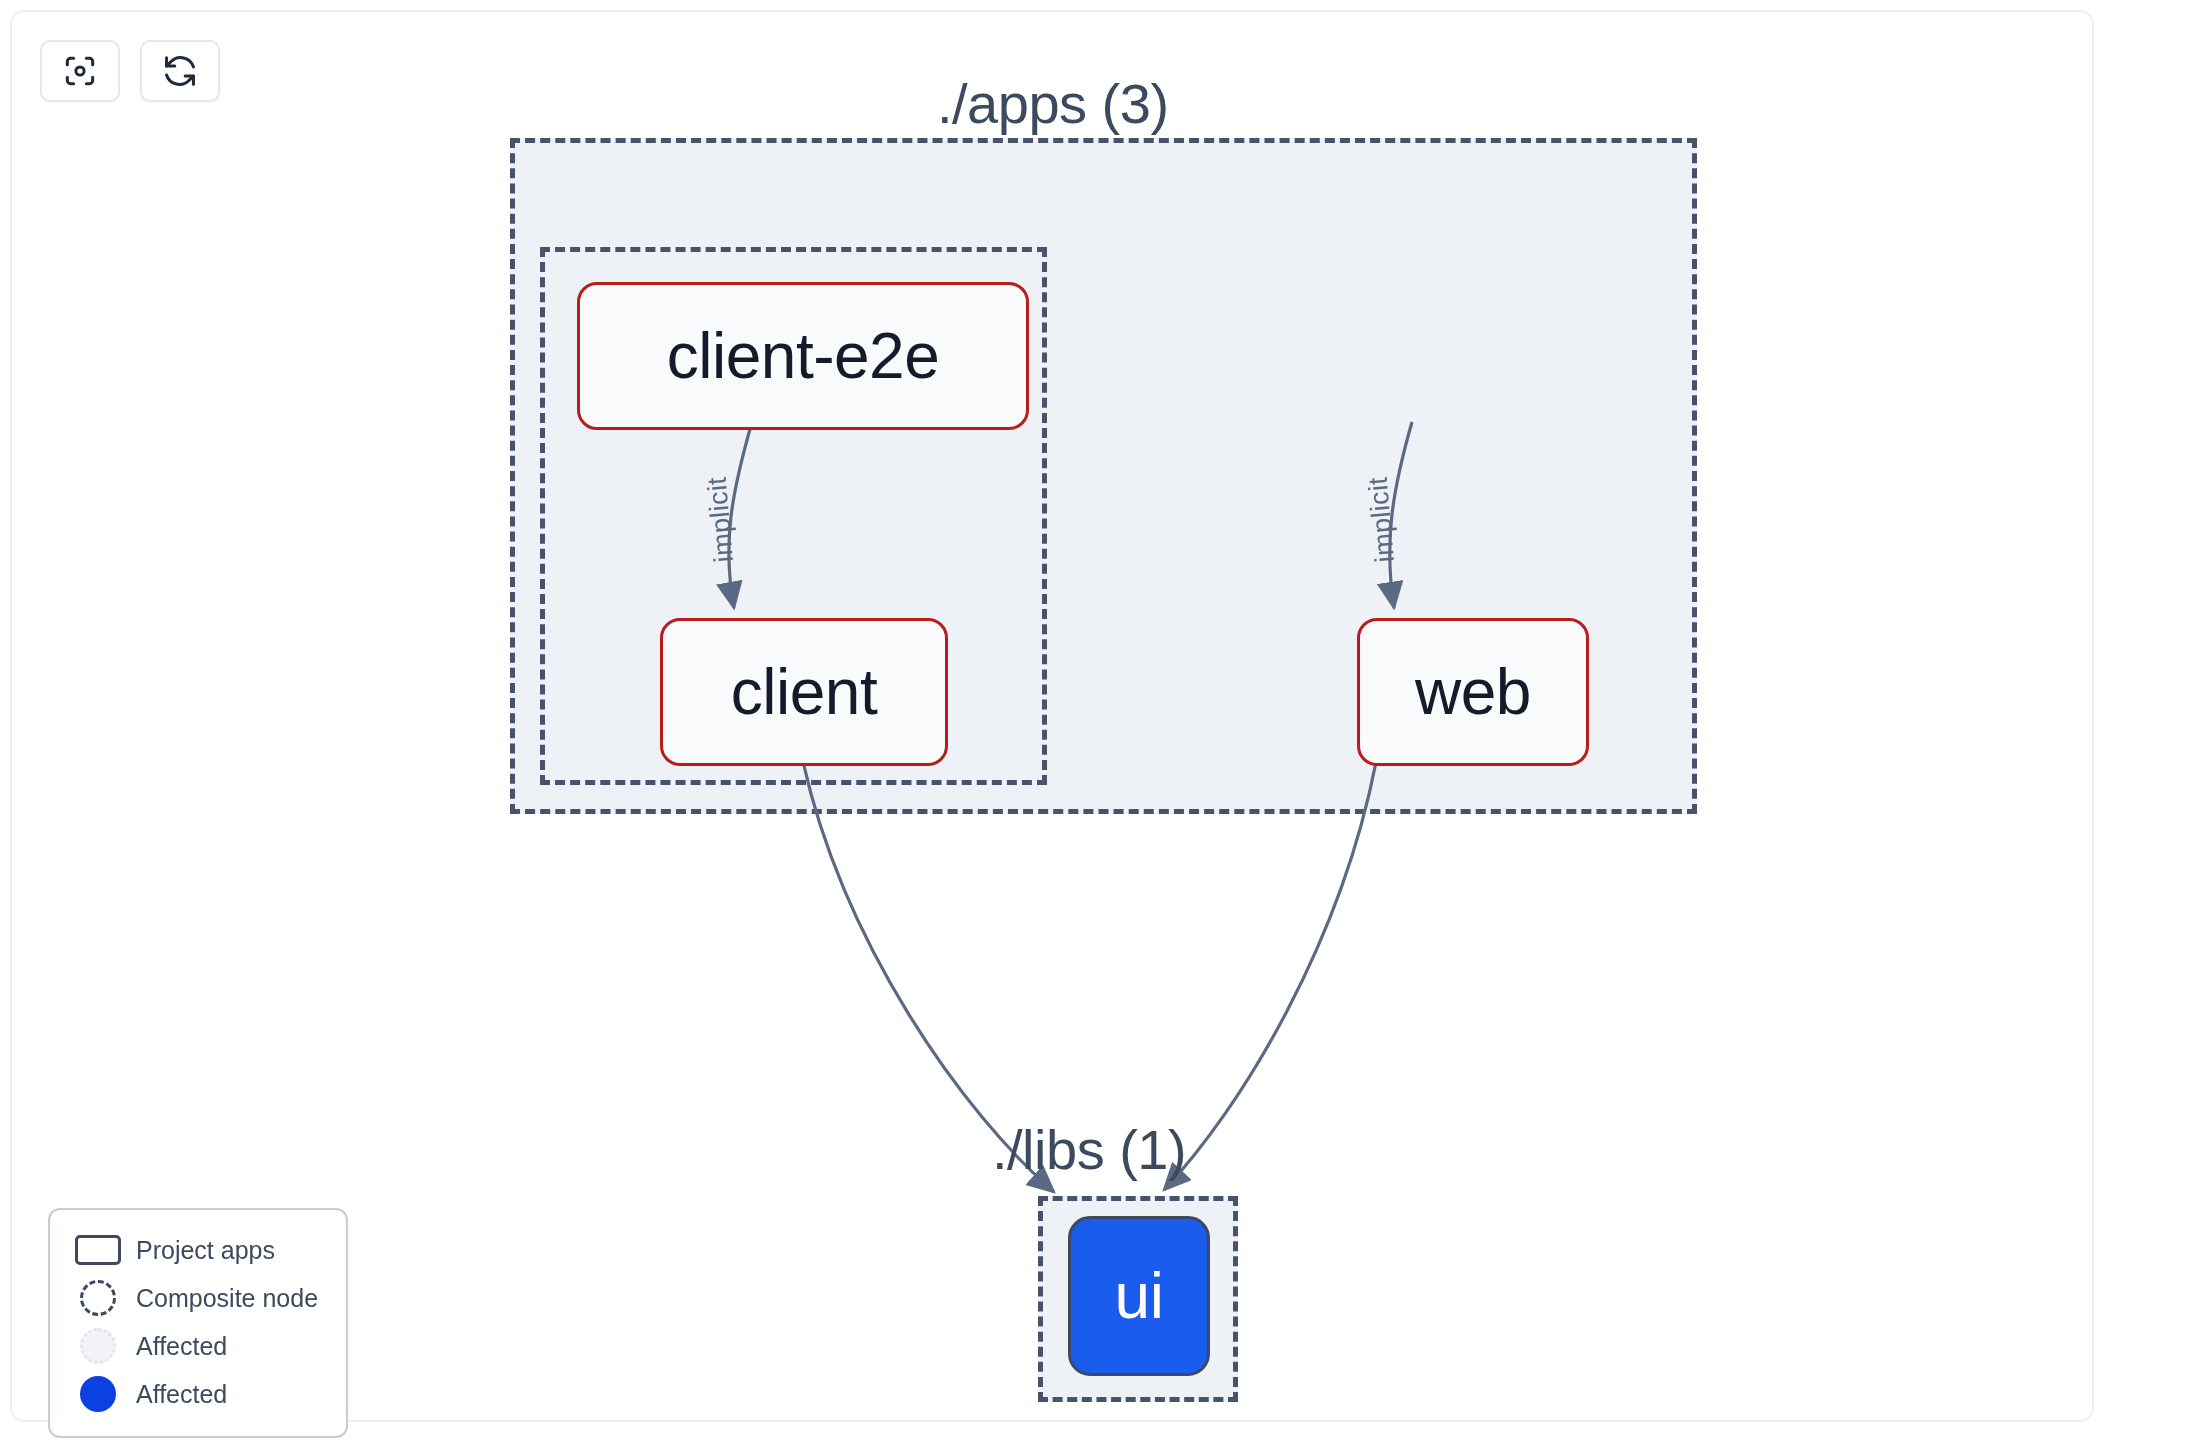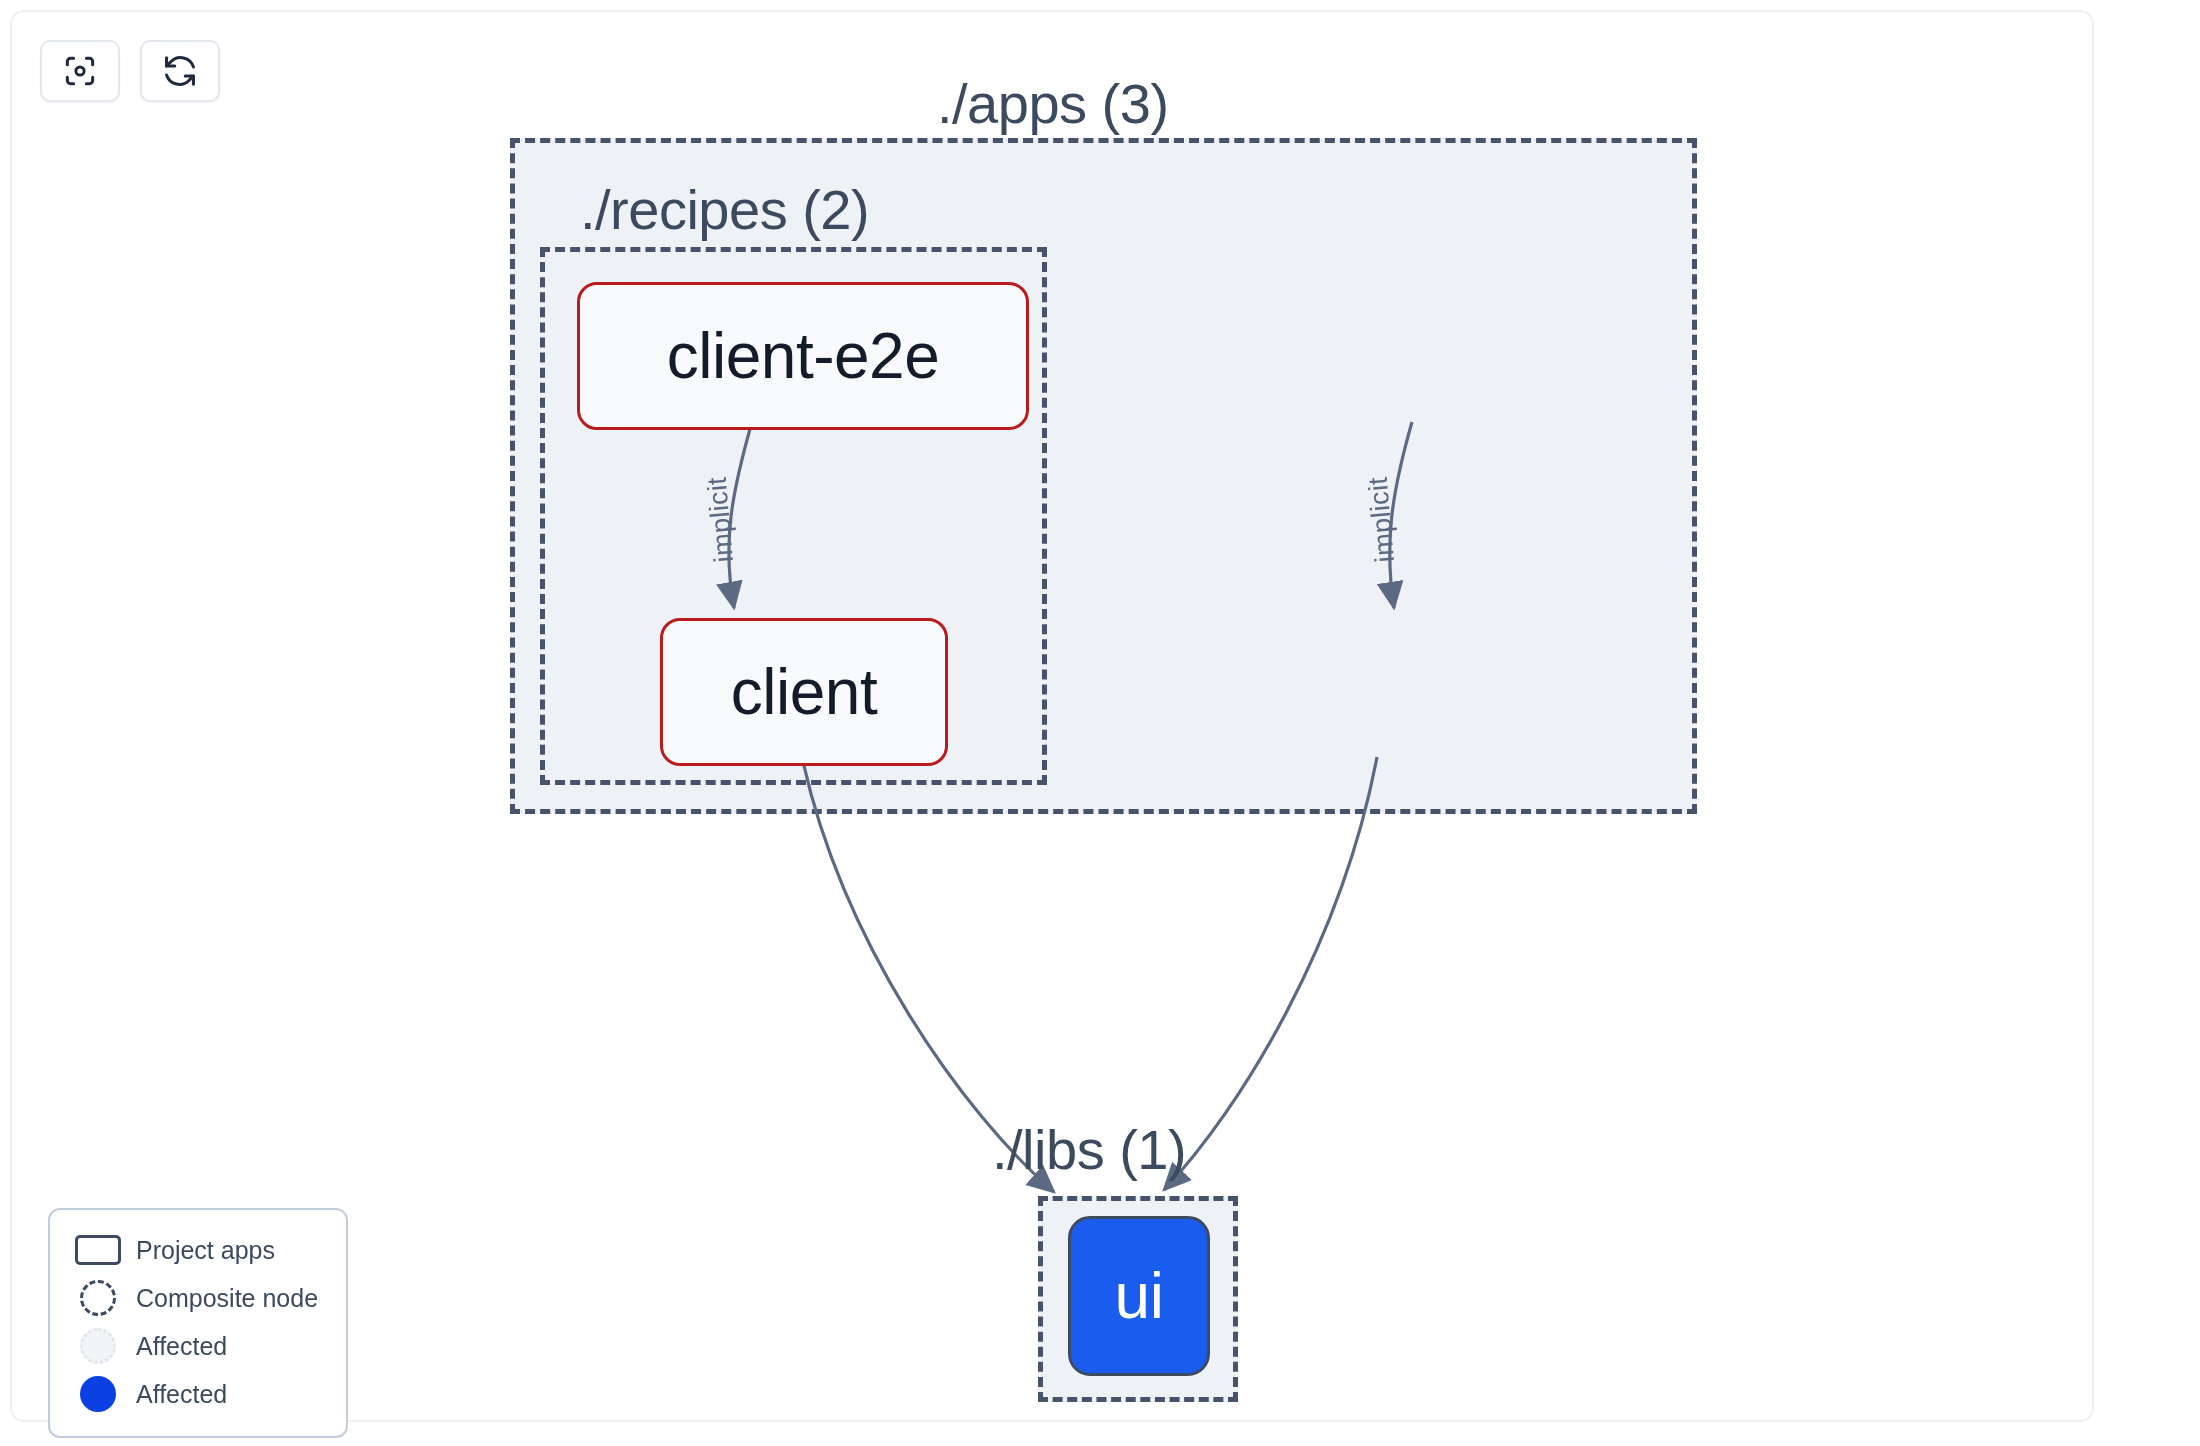--- a/index.html
+++ b/index.html
@@ -191,21 +191,20 @@
     </div>
   </div>
 
   <div id="graph">
 
     <div class="group" style="left:498px; top:126px; width:1187px; height:676px;"></div>
     <div class="group" style="left:528px; top:235px; width:507px; height:538px;"></div>
     <div class="group" style="left:1026px; top:1184px; width:200px; height:206px;"></div>
 
     <div class="group-label" style="left:925px; top:64px;">./apps (3)</div>
-    <div class="group-label" style="left:568px; top:170px;">./recipes (2)</div>
     <div class="group-label" style="left:980px; top:1110px;">./libs (1)</div>
 
     <svg id="edges" viewBox="0 0 2180 1412">
       <defs>
         <marker id="arrow" markerWidth="11" markerHeight="11" refX="8.2" refY="4.2" orient="auto" markerUnits="strokeWidth">
           <path d="M0,0 L9,4.2 L0,8.4 z" fill="#5b6a82"></path>
         </marker>
       </defs>
 
       <path d="M740,410 C 720,480 710,530 722,596" fill="none" stroke="#5b6a82" stroke-width="3.2" marker-end="url(#arrow)"></path>
@@ -222,20 +221,23 @@
 
     <div class="node" style="left:565px; top:270px; width:452px; height:148px;">
       <span class="node-label">client-e2e</span>
     </div>
 
     <div class="node" style="left:648px; top:606px; width:288px; height:148px;">
       <span class="node-label">client</span>
     </div>
 
 
+    <div class="node" style="left:1345px; top:606px; width:232px; height:148px;">
+      <span class="node-label">web</span>
+    </div>
 
     <div class="node touched" style="left:1056px; top:1204px; width:142px; height:160px;">
       <span class="node-label">ui</span>
     </div>
   </div>
 
   <div id="legend">
     <div class="legend-row">
       <span class="legend-swatch">
         <span class="sw-project"></span>

